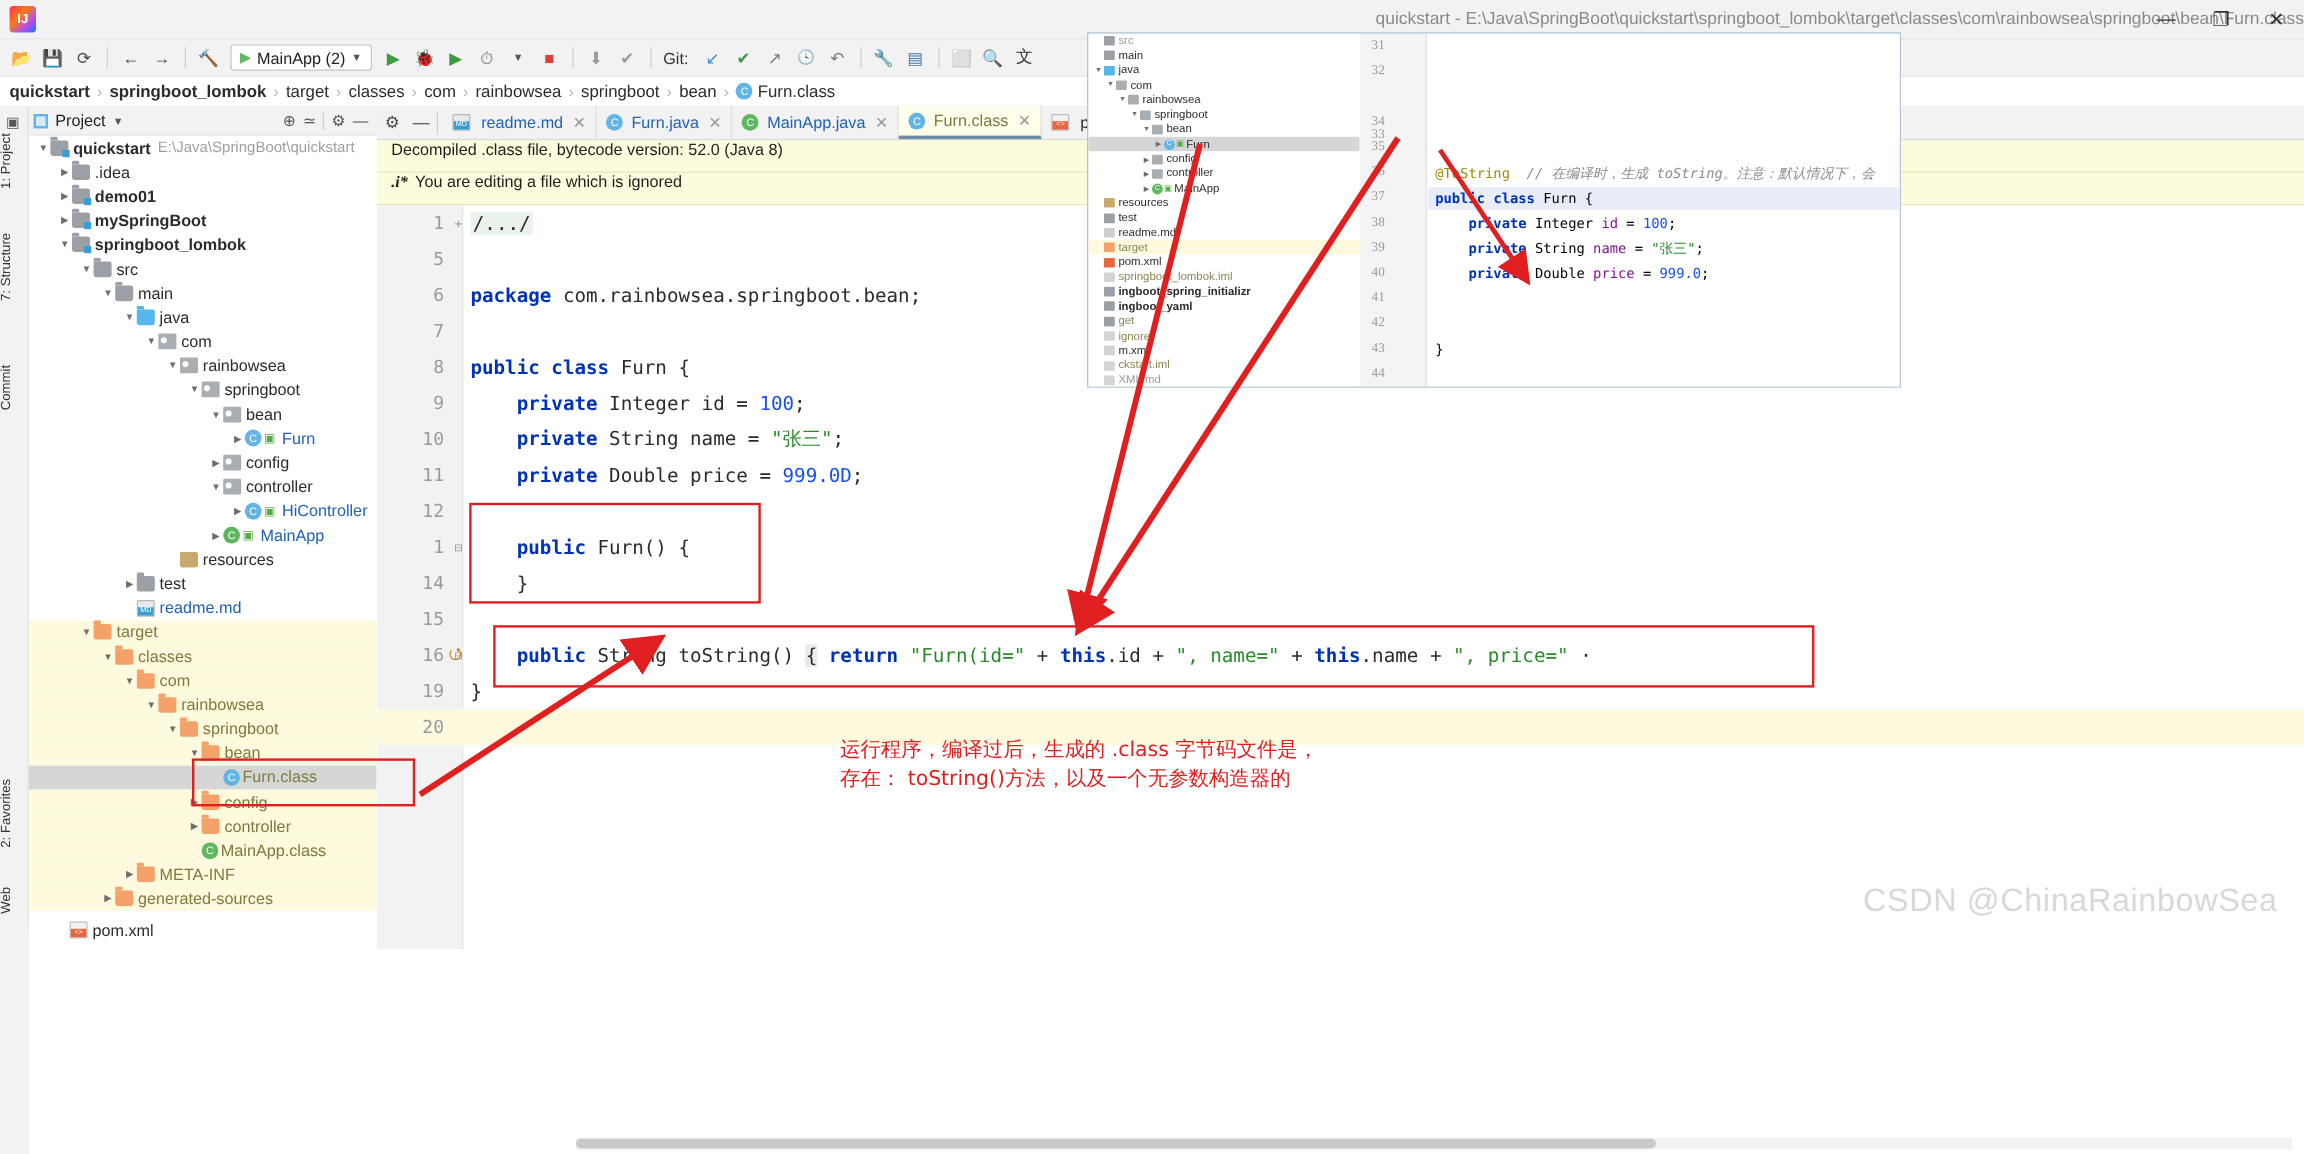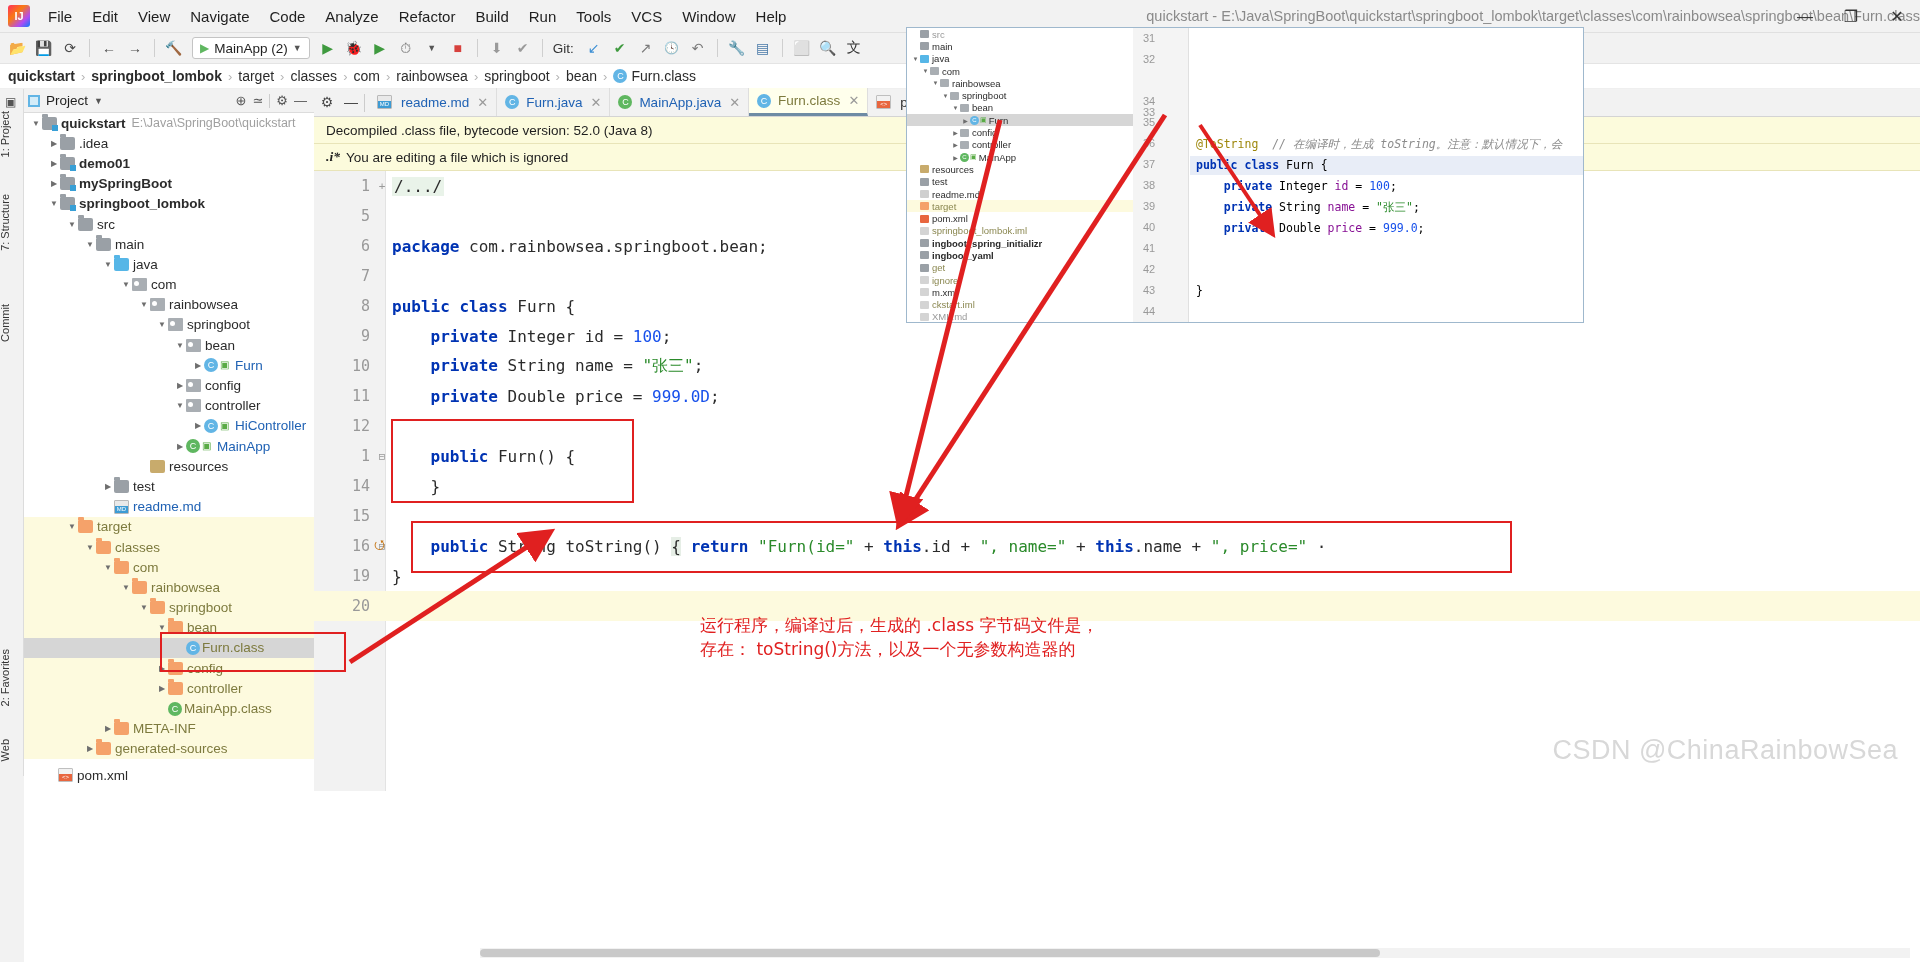--- a/index.html
+++ b/index.html
@@ -134,21 +134,21 @@
     padding: 0 8px; font-size: 13.5px; color: #2b2b2b; white-space: nowrap;
     border-right: 1px solid #dedede; position: relative; }
   .etab.active { background: #ffffec; border-bottom: 3px solid #6e8ba4; }
   .etab .x { color: #9a9a9a; font-size: 13px; margin-left: 3px; }
   .etab .lbl.blue { color: #2062b4; }
   .etab .lbl.olive { color: #7d7a3e; }
 
   
   .notif { position: absolute; left: 314px; width: 1606px; height: 27px;
     background: #fcfbdc; border-bottom: 1px solid #e8e4b8;
-    display: flex; align-items: center; padding-left: 12px;
+    display: flex; align-items: flex-start; padding-left: 12px;
     font-size: 13.5px; color: #1f1f1f; }
   .notif1 { top: 117px; }
   .notif2 { top: 144px; }
   .ignore-mark { font-style: italic; font-weight: bold; margin-right: 6px;
     font-family: "Liberation Serif", serif; }
 
   
   .editor { position: absolute; left: 314px; top: 171px; width: 1606px; height: 620px;
     background: #ffffff; overflow: hidden;
     font-family: "DejaVu Sans Mono", monospace; font-size: 16px; }
@@ -193,21 +193,21 @@
     font-size:6px; text-align:center; line-height:9px; flex:0 0 auto; margin-right:1px;}
   .ici.run { background:#5fb760; }
   .ilock { color:#5aab46; font-size:7px; margin-right:2px; }
   .ilbl { color:#2b2b2b; }
   .ilbl.b { font-weight: bold; }
   .ilbl.ol { color:#8a8750; }
   .ilbl.gr { color:#9a9a9a; }
   .inset-gut { position: absolute; left: 226px; top: 0; width: 56px; height: 296px;
     background: #f4f4f4; border-right: 1px solid #e0e0e0; }
   .ignum { position: absolute; right: 28px; color:#999; font-size: 11px;
-    font-family: Liberation Sans, sans-serif; }
+    font-family: Liberation Serif, serif; }
   .inset-code { position: absolute; left: 283px; top: 0; width: 395px; height: 296px;
     background: #fff; font-family: "DejaVu Sans Mono", monospace; font-size: 11.5px; }
   .icl { position: absolute; left: 6px; white-space: pre; }
   .icl .kw { color:#0033b3; font-weight: bold; }
   .icl .num { color:#1750eb; } .icl .str { color:#2a8a2a; }
   .icl .ann { color:#9e880d; } .icl .cmt { color:#8c8c8c; font-style: italic; }
   .icl .fld { color:#871094; }
 
   
   .arrows { position: absolute; left: 0; top: 0; width: 1920px; height: 962px;
@@ -225,35 +225,20 @@
   .pom-row { position: absolute; left: 24px; top: 764px; width: 290px; height: 22px;
     display:flex; align-items:center; font-size: 13.5px; background:#fff; }
 </style>
 </head>
 <body>
 
 <div id="root">
 
   <div class="titlebar">
     <div class="ij-logo"></div>
-    <div class="menubar">
-      <div class="menu-item">File</div>
-      <div class="menu-item">Edit</div>
-      <div class="menu-item">View</div>
-      <div class="menu-item">Navigate</div>
-      <div class="menu-item">Code</div>
-      <div class="menu-item">Analyze</div>
-      <div class="menu-item">Refactor</div>
-      <div class="menu-item">Build</div>
-      <div class="menu-item">Run</div>
-      <div class="menu-item">Tools</div>
-      <div class="menu-item">VCS</div>
-      <div class="menu-item">Window</div>
-      <div class="menu-item">Help</div>
-    </div>
     <div class="win-title">quickstart - E:\Java\SpringBoot\quickstart\springboot_lombok\target\classes\com\rainbowsea\springboot\bean\Furn.class</div>
     <div class="win-ctrls">
       <div class="win-btn">—</div>
       <div class="win-btn">❐</div>
       <div class="win-btn close">✕</div>
     </div>
   </div>
 
   <div class="toolbar">
     <div class="tb-ico">📂</div>

